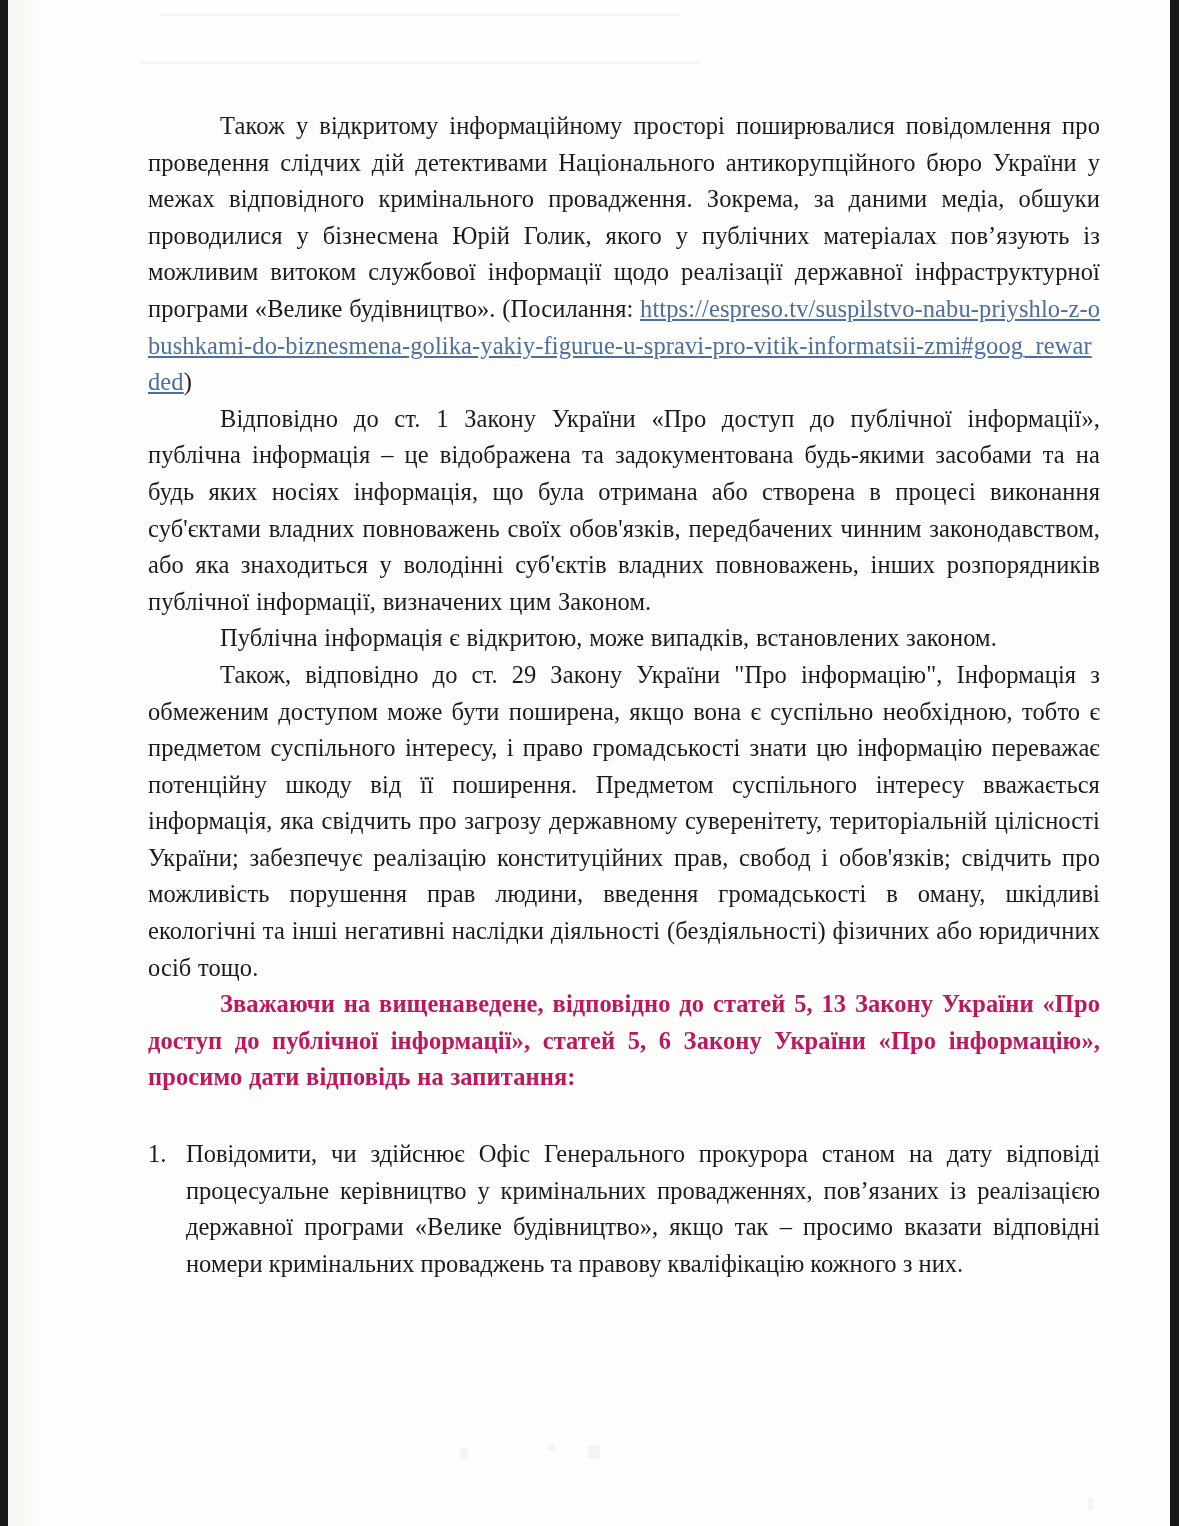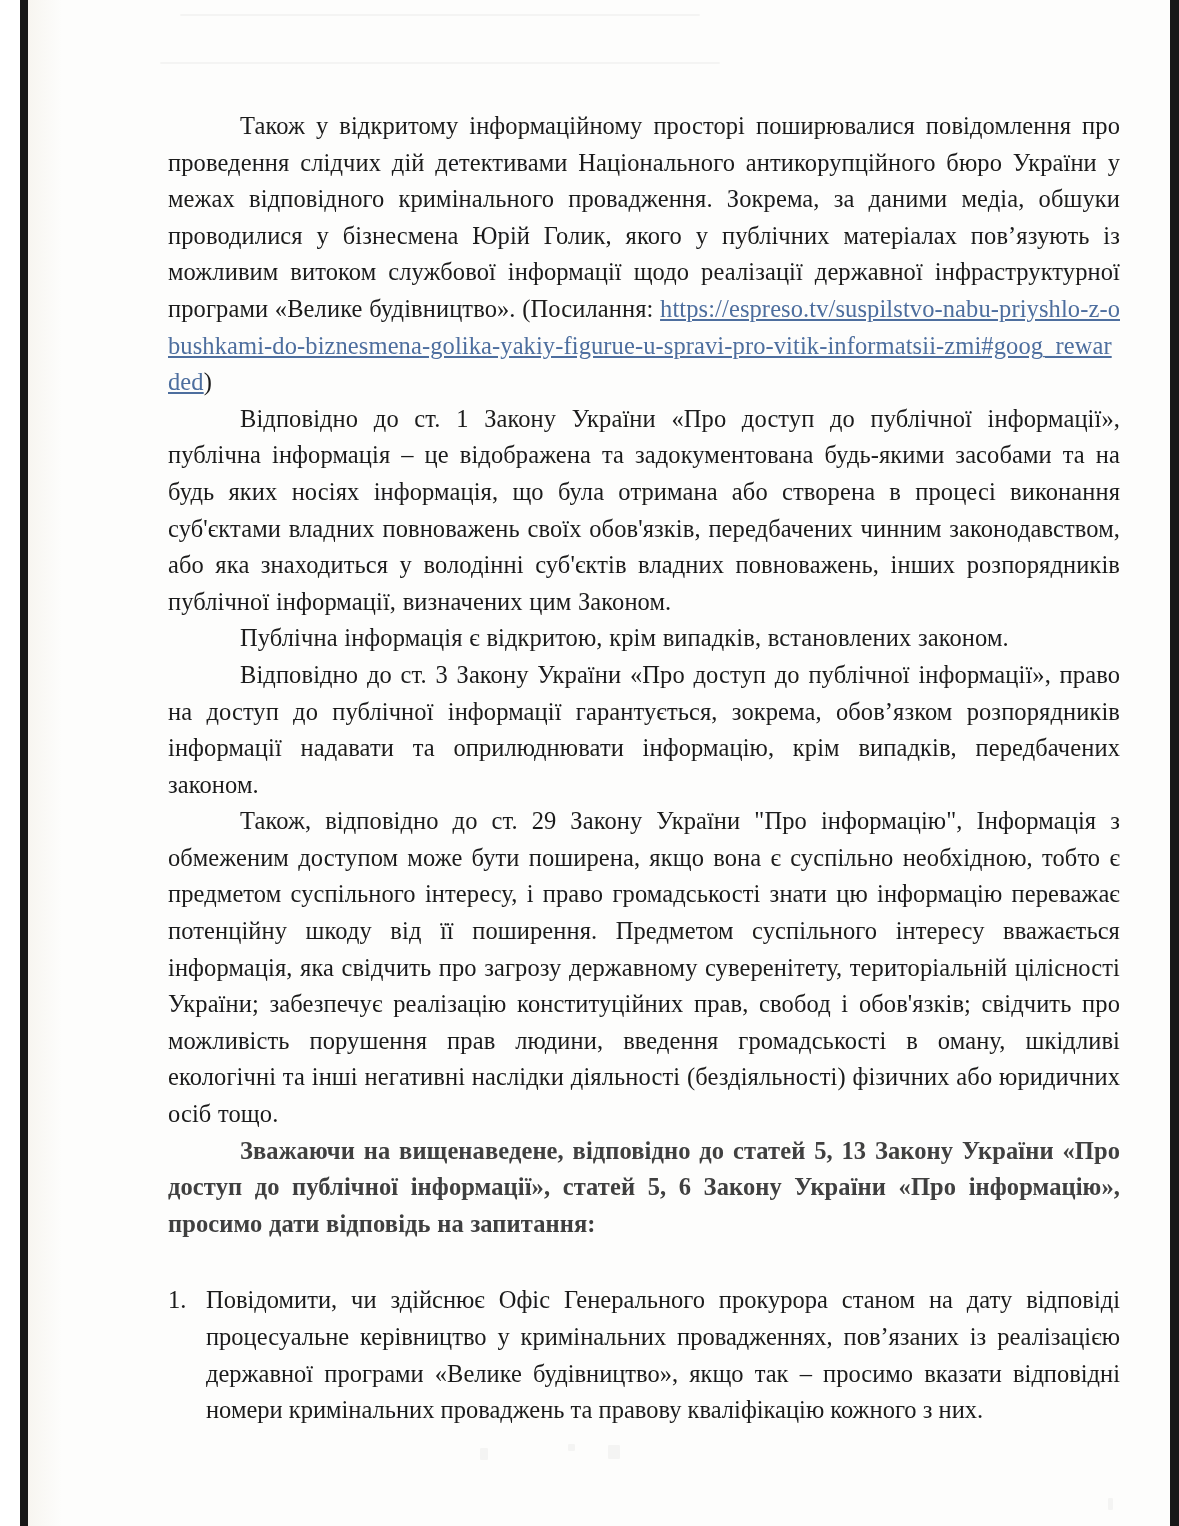--- a/index.html
+++ b/index.html
@@ -13,21 +13,20 @@
     font-family: "Liberation Serif", "DejaVu Serif", serif;
     position: relative;
     overflow: hidden;
   }
 
   
   #page-surface {
     position: absolute;
     inset: 0;
     background: #fdfdfc;
-    margin-left: 20px;
   }
 
   
   .scan-edge {
     position: absolute;
     top: 0;
     bottom: 0;
     background: #181818;
   }
   .scan-edge.left  { left: 0;  width: 8px; }
@@ -57,21 +56,21 @@
     line-height: 36.6px;
     color: #1b1b1b;
     text-align: justify;
     text-indent: 72px;
     letter-spacing: 0.1px;
     word-spacing: 0.4px;
   }
 
   p.para.bold {
     font-weight: bold;
-    color: #404040;
+    color: #be185d;
   }
 
   a.doc-link {
     color: #4d6e9e;
     text-decoration: underline;
     text-underline-offset: 2px;
     word-break: break-all;
   }
 
   ol.questions {
@@ -126,23 +125,22 @@
   <div class="speckle" style="left:588px; top:1445px; width:12px; height:14px;"></div>
   <div class="speckle" style="left:1088px; top:1498px; width:5px; height:12px;"></div>
 
   <div id="doc">
 
     <p class="para"><span>Також у відкритому інформаційному просторі поширювалися повідомлення про проведення слідчих дій детективами Національного антикорупційного бюро України у межах відповідного кримінального провадження. Зокрема, за даними медіа, обшуки проводилися у бізнесмена Юрій Голик, якого у публічних матеріалах пов’язують із можливим витоком службової інформації щодо реалізації державної інфраструктурної програми «Велике будівництво». (Посилання: </span><a class="doc-link" href="#">https://espreso.tv/suspilstvo-nabu-priyshlo-z-obushkami-do-biznesmena-golika-yakiy-figurue-u-spravi-pro-vitik-informatsii-zmi#goog_rewarded</a><span>)</span></p>
 
 
     <p class="para">Відповідно до ст. 1 Закону України «Про доступ до публічної інформації», публічна інформація – це відображена та задокументована будь-якими засобами та на будь яких носіях інформація, що була отримана або створена в процесі виконання суб'єктами владних повноважень своїх обов'язків, передбачених чинним законодавством, або яка знаходиться у володінні суб'єктів владних повноважень, інших розпорядників публічної інформації, визначених цим Законом.</p>
 
-    <p class="para">Публічна інформація є відкритою, крім випадків, встановлених законом.</p>
+    <p class="para">Публічна інформація є відкритою, може випадків, встановлених законом.</p>
 
-    <p class="para">Відповідно до ст. 3 Закону України «Про доступ до публічної інформації», право на доступ до публічної інформації гарантується, зокрема, обов’язком розпорядників інформації надавати та оприлюднювати інформацію, крім випадків, передбачених законом.</p>
 
     <p class="para">Також, відповідно до ст. 29 Закону України "Про інформацію", Інформація з обмеженим доступом може бути поширена, якщо вона є суспільно необхідною, тобто є предметом суспільного інтересу, і право громадськості знати цю інформацію переважає потенційну шкоду від її поширення. Предметом суспільного інтересу вважається інформація, яка свідчить про загрозу державному суверенітету, територіальній цілісності України; забезпечує реалізацію конституційних прав, свобод і обов'язків; свідчить про можливість порушення прав людини, введення громадськості в оману, шкідливі екологічні та інші негативні наслідки діяльності (бездіяльності) фізичних або юридичних осіб тощо.</p>
 
     <p class="para bold">Зважаючи на вищенаведене, відповідно до статей 5, 13 Закону України «Про доступ до публічної інформації», статей 5, 6 Закону України «Про інформацію», просимо дати відповідь на запитання:</p>
 
     <div class="gap-before-list"></div>
 
     <ol class="questions">
       <li><span>Повідомити, чи здійснює Офіс Генерального прокурора станом на дату відповіді процесуальне керівництво у кримінальних провадженнях, пов’язаних із реалізацією державної програми «Велике будівництво», якщо так – просимо вказати відповідні номери кримінальних проваджень та правову кваліфікацію кожного з них.</span></li>
 

